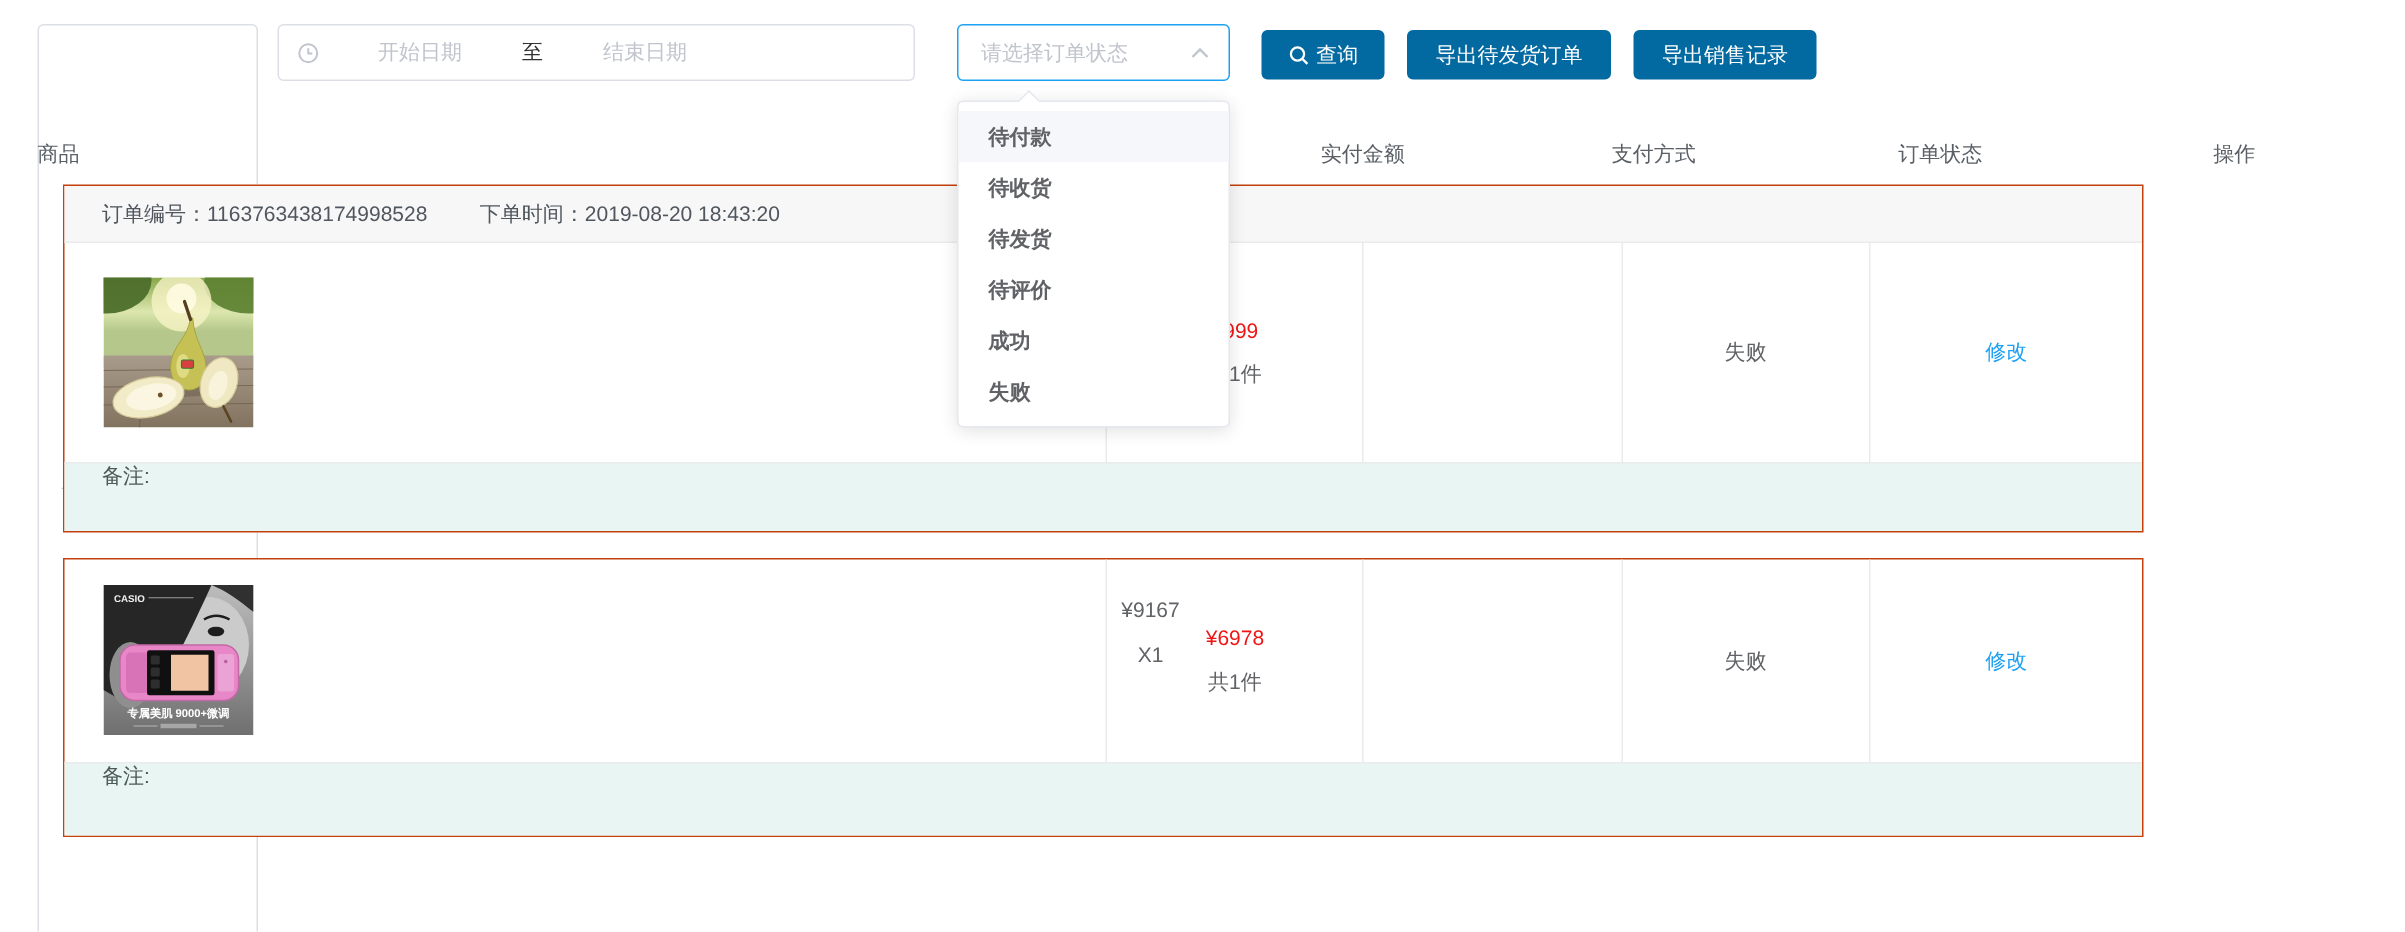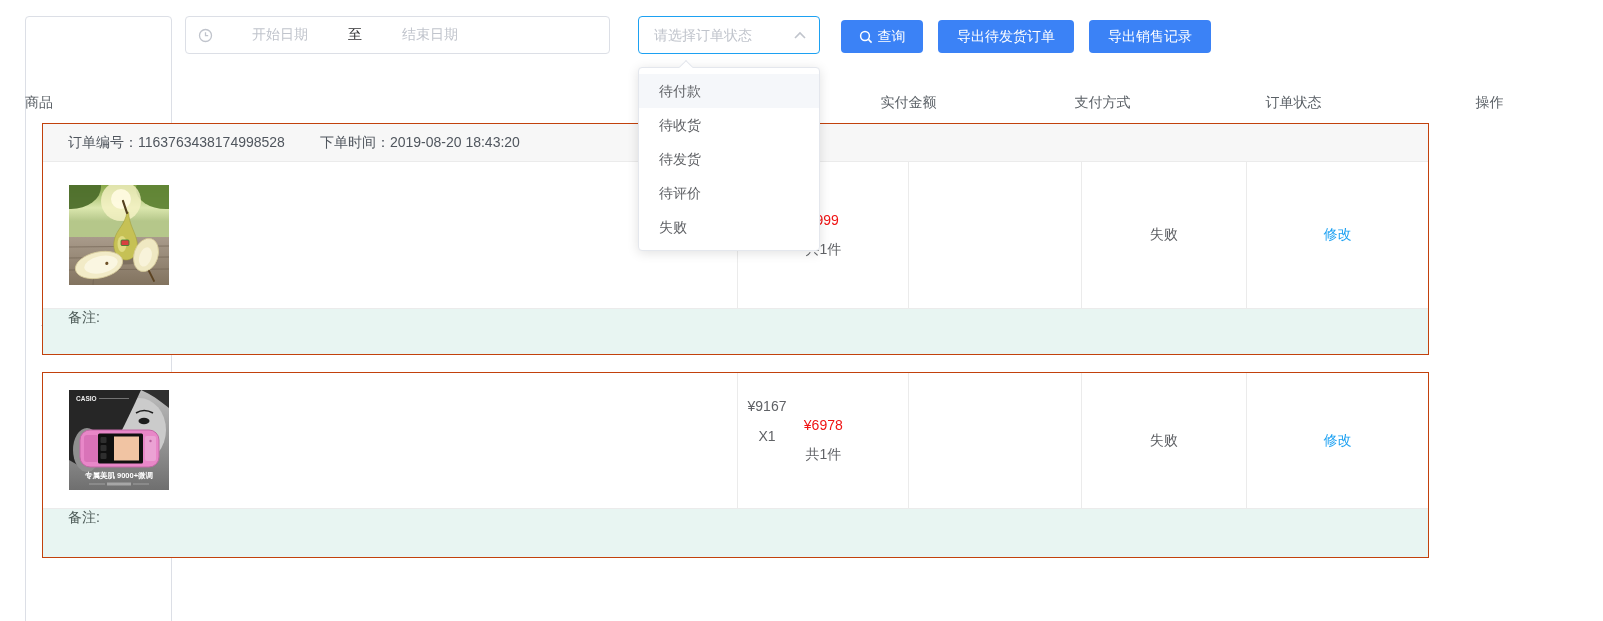--- a/index.html
+++ b/index.html
@@ -25,36 +25,36 @@
   .daterange .ph { color:#c0c4cc; width:130px; text-align:center; }
   .daterange .sep { color:#303133; width:20px; text-align:center; }
   .clock { margin-left:12px; margin-right:2px; flex:0 0 auto; }
 
   .selectbox { border:1px solid #1da1f2; border-radius:4px; background:#fff; }
   .selectbox .ph { position:absolute; left:15px; top:10px; color:#c0c4cc; }
   .selectbox .chev { position:absolute; right:12px; top:13px; }
 
   .btn {
     display:inline-flex; align-items:center; justify-content:center; gap:5px;
-    background:#3b82f6; color:#fff; border:none; border-radius:4px;
+    background:#0369a1; color:#fff; border:none; border-radius:4px;
     height:33px; font-size:14px; cursor:pointer; white-space:nowrap;
     font-family:"Liberation Sans", sans-serif;
   }
 
   
   .dropdown {
     background:#fff; border:1px solid #e4e7ed; border-radius:4px;
     box-shadow:0 2px 12px rgba(0,0,0,.12); padding:6px 0; z-index:50;
   }
   .dd-arrow {
     position:absolute; top:-6px; left:42px; width:10px; height:10px;
     background:#fff; border-left:1px solid #e4e7ed; border-top:1px solid #e4e7ed;
     transform:rotate(45deg);
   }
-  .dd-item { height:34px; line-height:34px; padding-left:20px; color:#606266; cursor:pointer; }
+  .dd-item { height:34px; line-height:34px; padding-left:20px; color:#606266; cursor:pointer;font-weight:bold; }
   .dd-item.hl { background:#f5f7fa; }
 
   
   .th { color:#5a6066; font-size:14px; height:20px; line-height:20px; }
   .th.center { text-align:center; }
 
   
   .order-card { position:absolute; left:42px; width:1387px; border:1px solid #c2410c; background:#fff; }
   .card-header {
     height:38px; background:#f7f7f7; border-bottom:1px solid #ebebeb;
@@ -261,14 +261,15 @@
     <span></span>
   </div>
 </div>
 
 <div class="abs dropdown" style="left:638px; top:67px; width:182px;">
   <div class="dd-arrow"></div>
   <div class="dd-item hl">待付款</div>
   <div class="dd-item">待收货</div>
   <div class="dd-item">待发货</div>
   <div class="dd-item">待评价</div>
+  <div class="dd-item">成功</div>
   <div class="dd-item">失败</div>
 </div>
 
 </body></html>

